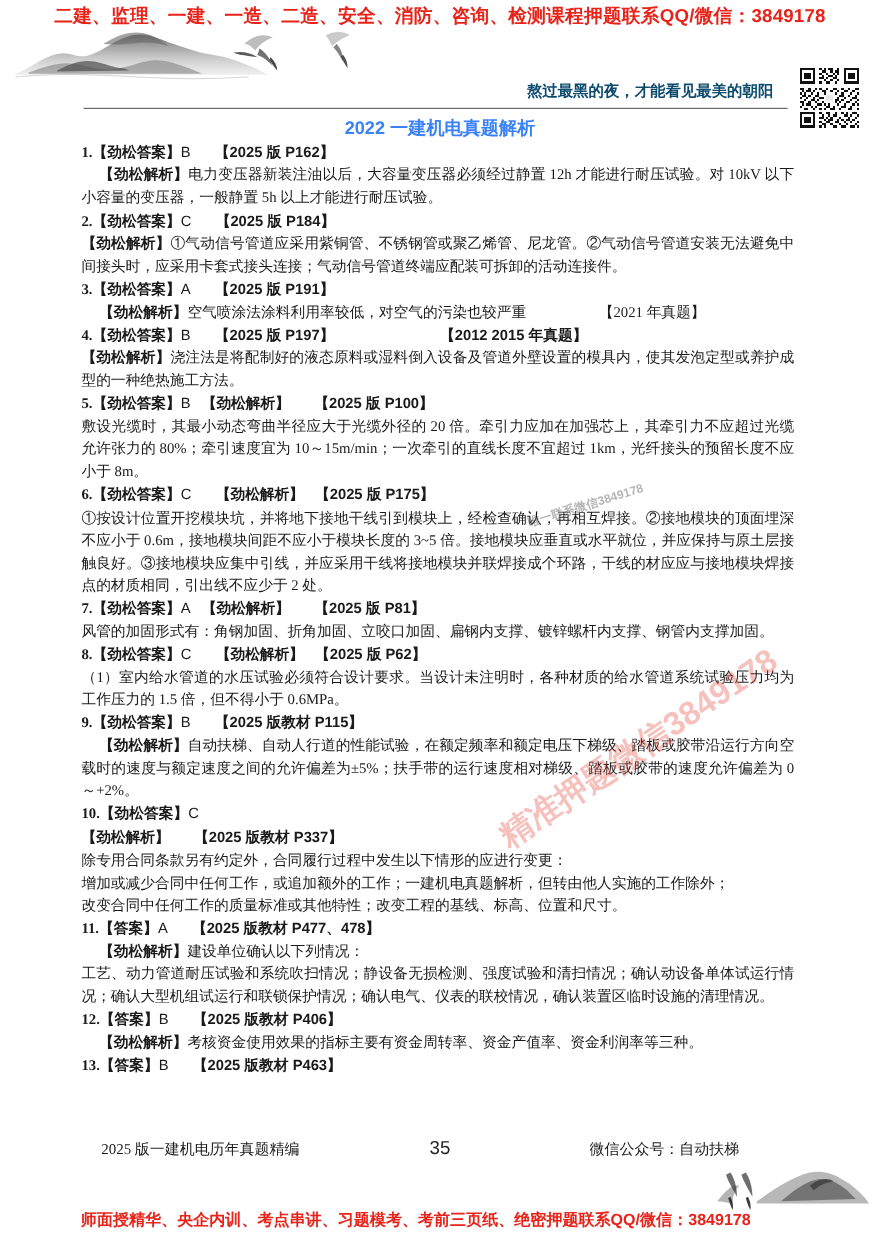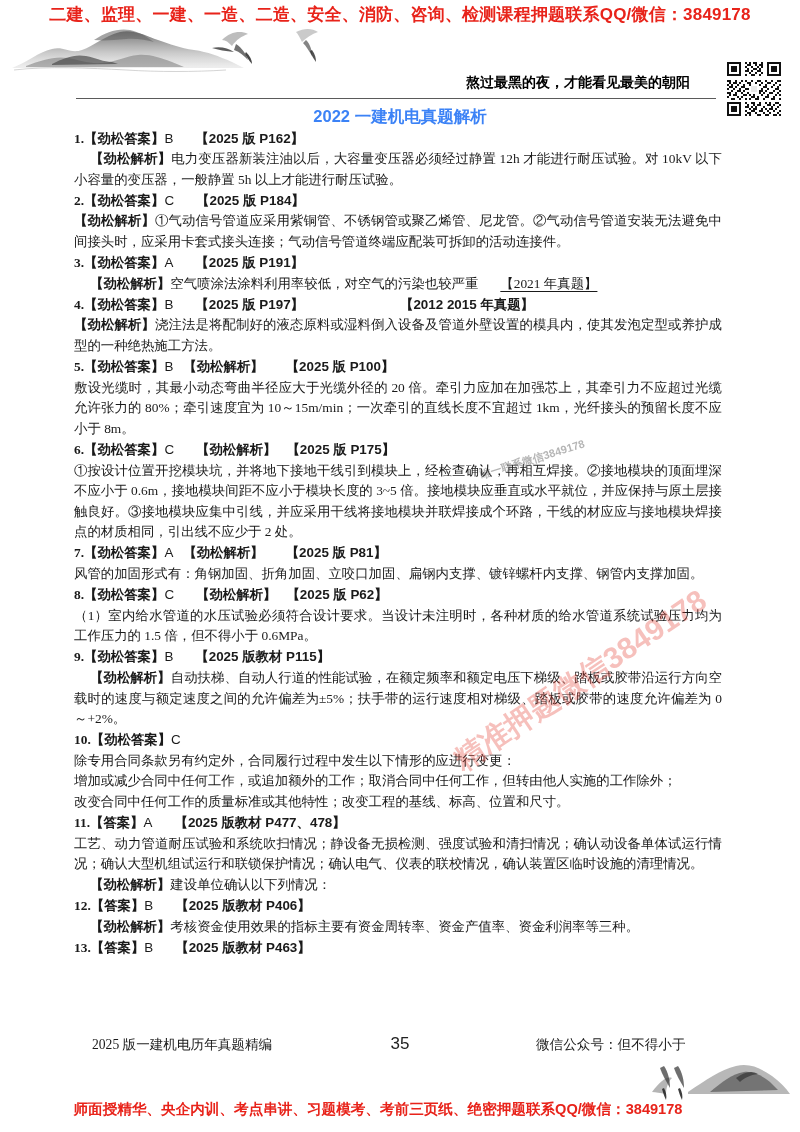--- a/index.html
+++ b/index.html
@@ -69,25 +69,25 @@
     left: 76px;
     width: 640px;
     height: 0;
     border-top: 1.3px solid #5a5a5a;
   }
   .motto {
     position: absolute;
     top: 52px;
     left: 466px;
     width: 250px;
-    text-align: left;
+    text-align: center;
     font-family: "Liberation Sans", "DejaVu Sans", sans-serif;
     font-weight: bold;
     font-size: 14px;
-    color: #000000;
+    color: #0c4a6e;
     white-space: nowrap;
   }
   .qr {
     position: absolute;
     top: 38px;
     left: 725px;
     width: 58px;
     height: 58px;
   }
 
@@ -131,22 +131,22 @@
   .gap-md { display: inline-block; width: 22px; }
   .gap-lg { display: inline-block; width: 96px; }
 
   .para {
     text-align: justify;
     text-justify: inter-ideograph;
   }
   .para.indent { text-indent: 16px; }
   .para b { font-weight: bold; }
   .underline-ref {
-    text-decoration: underline;
     text-underline-offset: 3px;
+    margin-left: 44px;
   }
 
   
   .footer-row {
     position: absolute;
     top: 1036px;
     left: 0;
     width: 800px;
     height: 26px;
   }
@@ -439,42 +439,43 @@
     <div class="q-head"><span>7.</span><span>【劲松答案】</span><span class="ansletter">A</span><span class="gap-sm"></span><span>【劲松解析】</span><span class="gap-md"></span><span class="ref">【2025 版 P81】</span></div>
     <div class="para"><span>风管的加固形式有：角钢加固、折角加固、立咬口加固、扁钢内支撑、镀锌螺杆内支撑、钢管内支撑加固。</span></div>
 
     <div class="q-head"><span>8.</span><span>【劲松答案】</span><span class="ansletter">C</span><span class="gap-md"></span><span>【劲松解析】</span><span class="gap-sm"></span><span class="ref">【2025 版 P62】</span></div>
     <div class="para"><span>（1）室内给水管道的水压试验必须符合设计要求。当设计未注明时，各种材质的给水管道系统试验压力均为工作压力的 1.5 倍，但不得小于 0.6MPa。</span></div>
 
     <div class="q-head"><span>9.</span><span>【劲松答案】</span><span class="ansletter">B</span><span class="gap-md"></span><span class="ref">【2025 版教材 P115】</span></div>
     <div class="para indent"><b>【劲松解析】</b><span>自动扶梯、自动人行道的性能试验，在额定频率和额定电压下梯级、踏板或胶带沿运行方向空载时的速度与额定速度之间的允许偏差为±5%；扶手带的运行速度相对梯级、踏板或胶带的速度允许偏差为 0～+2%。</span></div>
 
     <div class="q-head"><span>10.</span><span>【劲松答案】</span><span class="ansletter">C</span></div>
+    <div class="q-head"><span>【劲松解析】</span><span class="gap-md"></span><span class="ref">【2025 版教材 P337】</span></div>
     <div class="para">除专用合同条款另有约定外，合同履行过程中发生以下情形的应进行变更：</div>
-    <div class="para">增加或减少合同中任何工作，或追加额外的工作；取消合同中任何工作，但转由他人实施的工作除外；</div>
+    <div class="para">增加或减少合同中任何工作，或追加额外的工作；一建机电真题解析，但转由他人实施的工作除外；</div>
     <div class="para">改变合同中任何工作的质量标准或其他特性；改变工程的基线、标高、位置和尺寸。</div>
 
     <div class="q-head"><span>11.</span><span>【答案】</span><span class="ansletter">A</span><span class="gap-md"></span><span class="ref">【2025 版教材 P477、478】</span></div>
+    <div class="para indent"><b>【劲松解析】</b><span>建设单位确认以下列情况：</span></div>
     <div class="para">工艺、动力管道耐压试验和系统吹扫情况；静设备无损检测、强度试验和清扫情况；确认动设备单体试运行情况；确认大型机组试运行和联锁保护情况；确认电气、仪表的联校情况，确认装置区临时设施的清理情况。</div>
-    <div class="para indent"><b>【劲松解析】</b><span>建设单位确认以下列情况：</span></div>
 
     <div class="q-head"><span>12.</span><span>【答案】</span><span class="ansletter">B</span><span class="gap-md"></span><span class="ref">【2025 版教材 P406】</span></div>
     <div class="para indent"><b>【劲松解析】</b><span>考核资金使用效果的指标主要有资金周转率、资金产值率、资金利润率等三种。</span></div>
 
     <div class="q-head"><span>13.</span><span>【答案】</span><span class="ansletter">B</span><span class="gap-md"></span><span class="ref">【2025 版教材 P463】</span></div>
 
   </div>
 
   <div class="wm wm-small">唯一联系微信3849178</div>
   <div class="wm wm-big">精准押题微信3849178</div>
 
   <div class="footer-row">
     <div class="footer-left">2025 版一建机电历年真题精编</div>
     <div class="footer-page">35</div>
-    <div class="footer-right">微信公众号：但不得小于</div>
+    <div class="footer-right">微信公众号：自动扶梯</div>
   </div>
 
   <svg class="footer-art" viewBox="0 0 230 54" preserveAspectRatio="none">
     <path d="M92 44 C100 34 106 28 112 30 C108 34 106 40 106 46 C100 45 96 44 92 44 Z" fill="#5a5a5a" opacity="0.5"></path>
     <path d="M104 18 C108 24 110 32 110 40 C106 33 102 26 100 20 Z" fill="#2a2a2a" opacity="0.75"></path>
     <path d="M118 18 C122 24 124 32 124 40 C120 33 116 26 114 20 Z" fill="#2a2a2a" opacity="0.75"></path>
     <path d="M104 40 C106 44 107 48 106 52 C104 48 103 44 102 41 Z" fill="#111" opacity="0.9"></path>
     <path d="M120 40 C122 44 123 48 122 52 C120 48 119 44 118 41 Z" fill="#111" opacity="0.9"></path>
     <path d="M128 44 C146 32 160 22 176 18 C190 15 200 20 212 28 C220 34 226 40 230 46 L128 46 Z" fill="#6f6f6f" opacity="0.55"></path>
     <path d="M150 44 C162 34 172 26 184 24 C194 23 202 28 210 34 L218 42 L150 44 Z" fill="#3d3d3d" opacity="0.65"></path>

